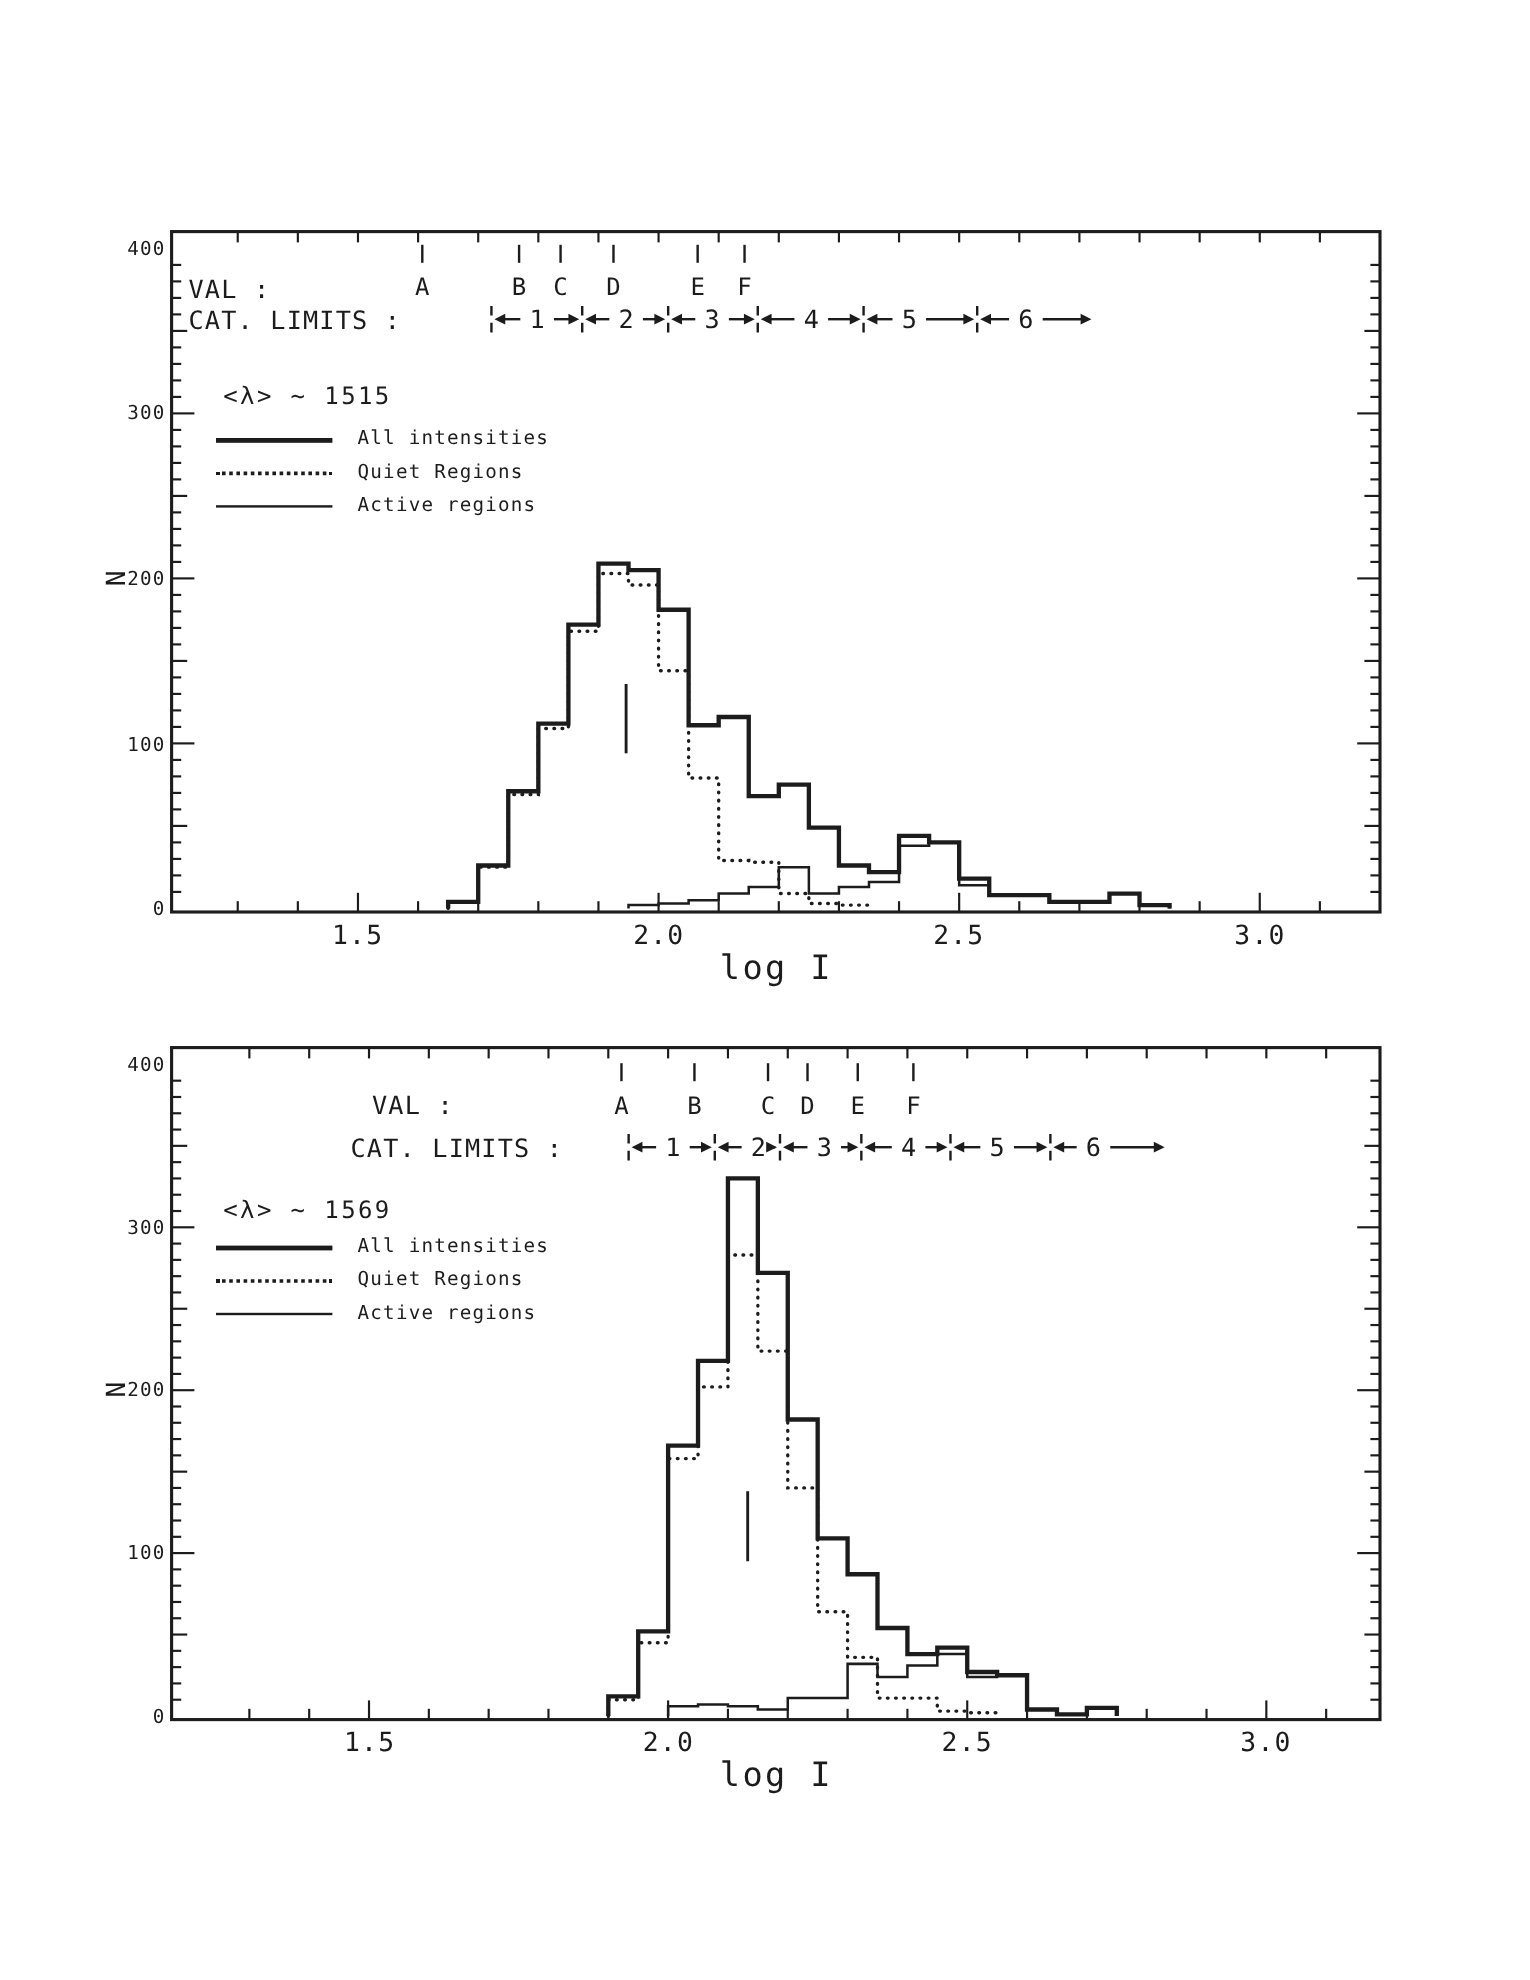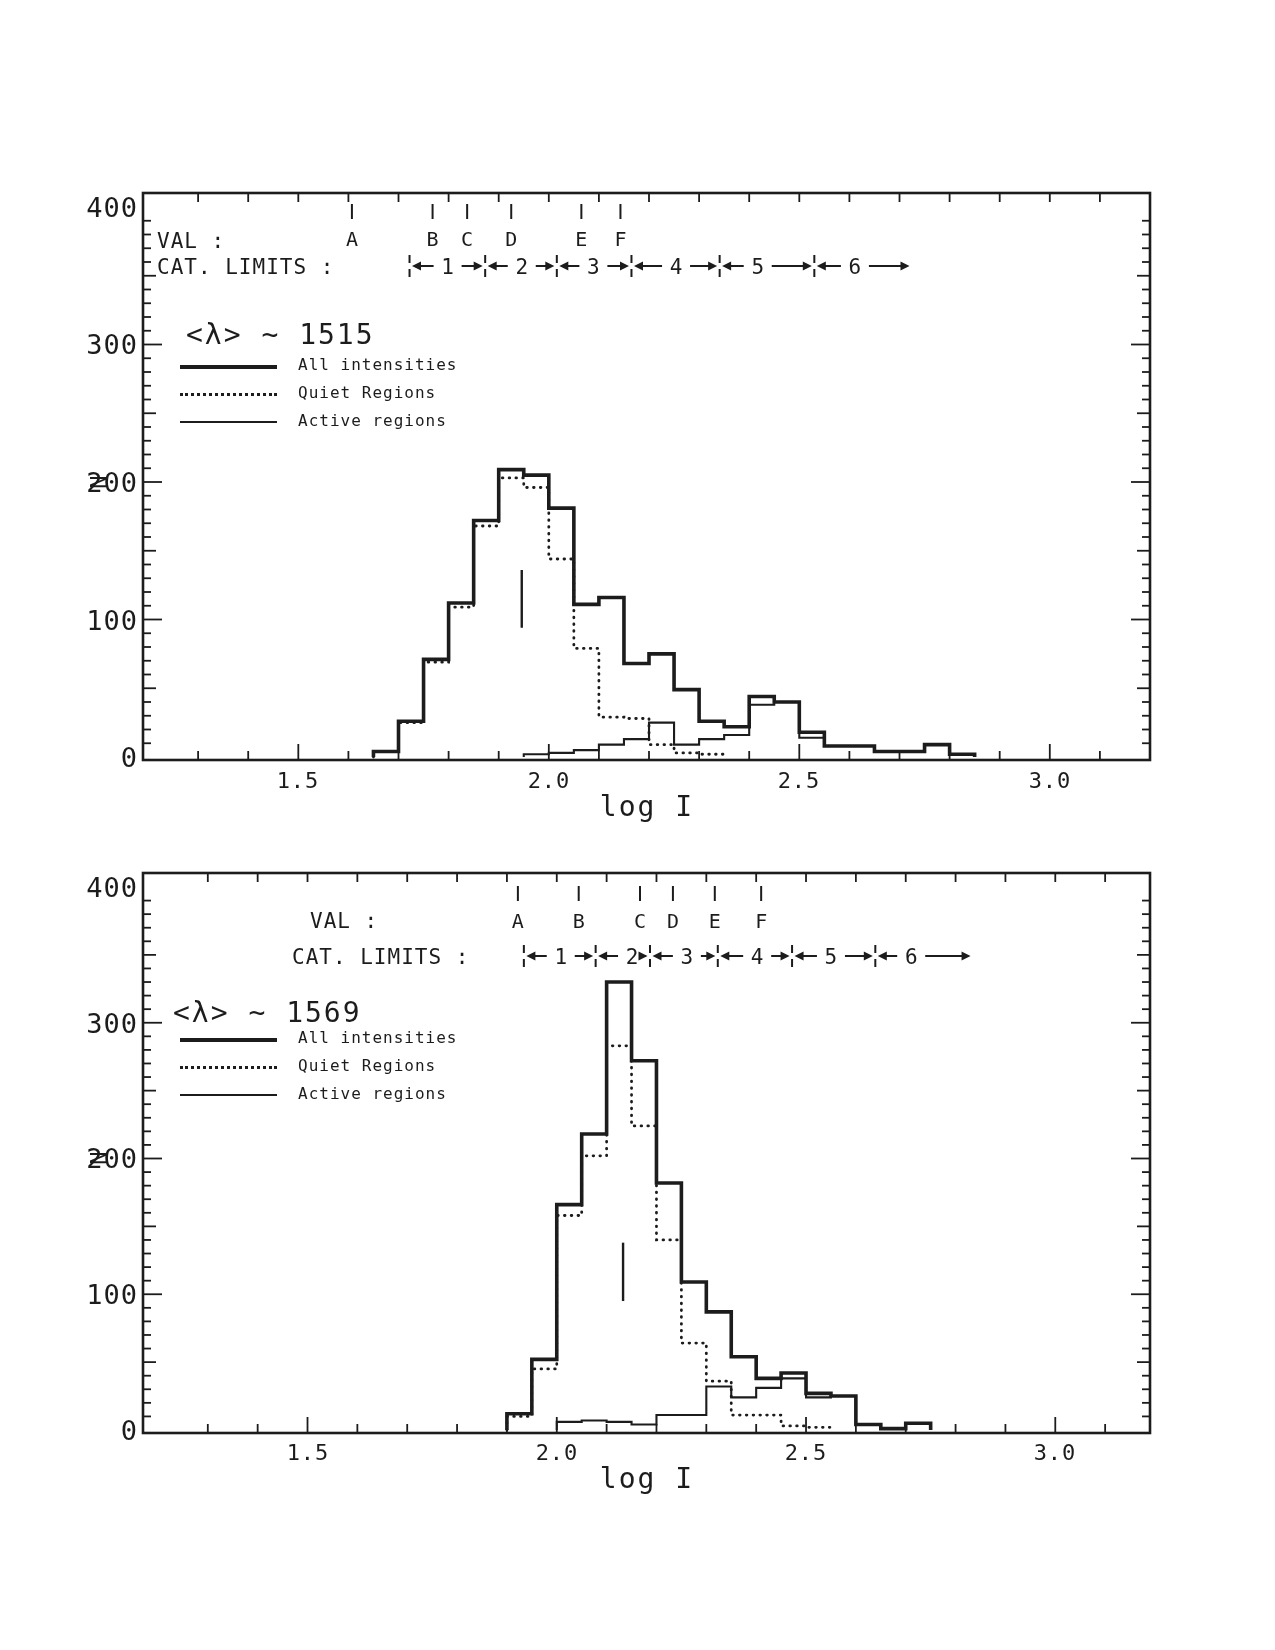--- a/index.html
+++ b/index.html
@@ -1,25 +1,25 @@
 <!DOCTYPE html>
 <html><head>
 <meta charset="utf-8">
 <style>
   html,body{margin:0;padding:0;background:#e8e8e8;}
   .page{position:relative;width:1275px;height:1650px;background:#ffffff;margin:0 auto;
         font-family:"DejaVu Sans Mono","Liberation Mono",monospace;color:#1c1c1c;overflow:hidden;}
   #fig{position:absolute;left:0;top:0;}
   .ov{position:absolute;white-space:nowrap;color:#1c1c1c;}
-  .ylab{width:52px;text-align:right;font-size:27px;transform:translateY(-50%);letter-spacing:1px;}
+  .ylab{width:52px;text-align:right;font-size:16px;transform:translateY(-50%);letter-spacing:1px;}
   .xlab{font-size:22px;transform:translateX(-50%);letter-spacing:1px;text-align:center;}
   .xtitle{font-size:28px;transform:translateX(-50%);letter-spacing:2px;}
   .nlab{font-size:22px;transform:translate(-50%,-50%) rotate(-90deg);}
   .rowlab{font-size:21px;text-align:left;letter-spacing:1px;}
-  .lambda{font-size:28px;letter-spacing:2px;}
+  .lambda{font-size:20px;letter-spacing:2px;}
   .legtxt{font-size:16px;letter-spacing:1px;}
   .swatch{position:absolute;left:180px;width:97px;height:0;}
   .sw-thick{border-top:4px solid #1c1c1c;}
   .sw-dot{border-top:3px dotted #1c1c1c;}
   .sw-thin{border-top:2px solid #1c1c1c;}
 </style>
 </head>
 <body>
 
 <div class="page">
@@ -425,21 +425,21 @@
   <div class="ov xlab" style="left:557px;top:1440px">2.0</div>
   <div class="ov xlab" style="left:806px;top:1440px">2.5</div>
   <div class="ov xlab" style="left:1055px;top:1440px">3.0</div>
 
   <div class="ov xtitle" style="left:647px;top:1462px">log I</div>
   <div class="ov nlab" style="left:98px;top:1158px">N</div>
 
   <div class="ov rowlab" style="left:310px;top:909px;width:130px">VAL :</div>
   <div class="ov rowlab" style="left:292px;top:945px;width:165px">CAT. LIMITS :</div>
 
-  <div class="ov lambda" style="left:173px;top:996px">&lt;λ&gt; ~ 1569</div>
+  <div class="ov lambda" style="left:186px;top:996px">&lt;λ&gt; ~ 1569</div>
 
   <div class="swatch sw-thick" style="top:1038px"></div>
   <div class="swatch sw-dot" style="top:1066px"></div>
   <div class="swatch sw-thin" style="top:1094px"></div>
   <div class="ov legtxt" style="left:298px;top:1028px">All intensities</div>
   <div class="ov legtxt" style="left:298px;top:1056px">Quiet Regions</div>
   <div class="ov legtxt" style="left:298px;top:1084px">Active regions</div>
 
 </div>
 

